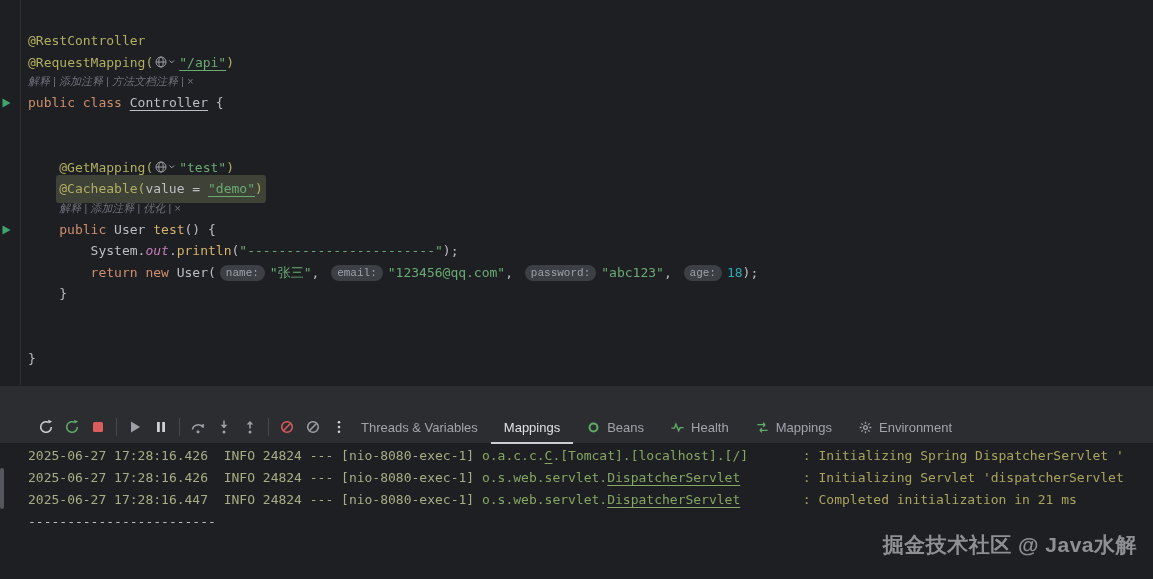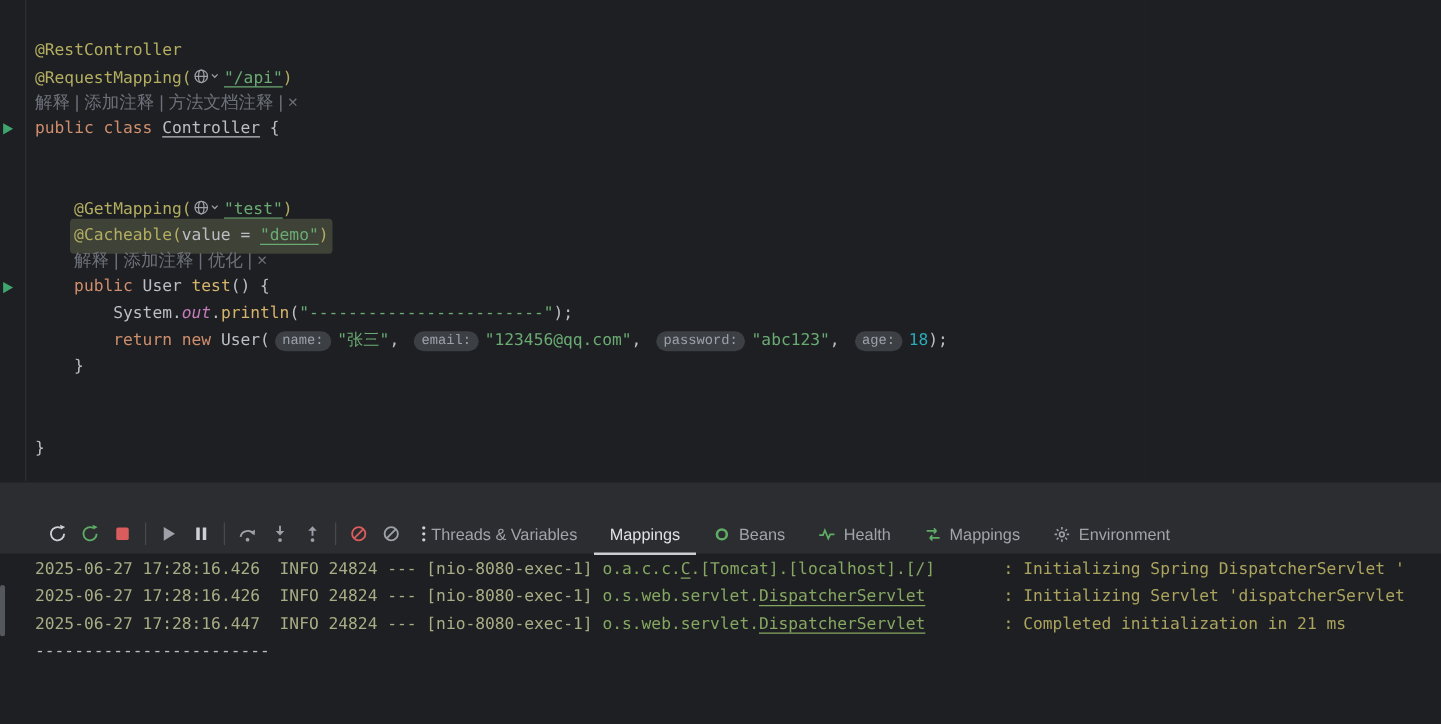--- a/index.html
+++ b/index.html
@@ -30,30 +30,30 @@
   .tk-k{color:var(--keyword);}
   .tk-s{color:var(--string);}
   .tk-n{color:var(--number);}
   .tk-d{color:var(--text-default);}
   .tk-m{color:var(--method);}
   .tk-f{color:var(--field);font-style:italic;}
   .u{text-decoration:underline;text-underline-offset:3px;}
   .pill{display:inline-block;background:var(--inlay-hint-bg);color:var(--inlay-hint-fg);
         font-size:11px;line-height:14px;padding:1px 6px;border-radius:8px;
         margin:0 5px 0 4px;transform:translateY(-1px);font-family:Liberation Mono, monospace;}
-  .ai-hint{font-size:14px;color:var(--ai-hint);font-family:"Liberation Sans",sans-serif;}
+  .ai-hint{font-size:11px;color:var(--ai-hint);font-family:"Liberation Sans",sans-serif;font-style:italic;}
   .inlay-globe{display:inline-block;vertical-align:-1px;margin:0 3px 0 2px;line-height:0;}
 
   
   .bottom-panel{position:absolute;top:385px;left:0;width:1153px;height:194px;background:var(--panel-bg);border-top:1px solid var(--border);}
   .toolbar-strip{position:absolute;top:0;left:0;right:0;height:58px;border-bottom:1px solid var(--border);}
   .tb-icons{position:absolute;top:29px;left:34px;display:flex;align-items:center;gap:2px;}
   .tbtn{width:24px;height:24px;border:none;background:transparent;display:flex;align-items:center;justify-content:center;padding:0;cursor:pointer;}
   .tb-sep{width:1px;height:18px;background:#46484d;margin:0 4px;}
-  .tab-bar{position:absolute;left:332px;top:24px;height:34px;display:flex;align-items:stretch;font-family:"Liberation Sans",sans-serif;font-size:13px;}
+  .tab-bar{position:absolute;left:348px;top:24px;height:34px;display:flex;align-items:stretch;font-family:"Liberation Sans",sans-serif;font-size:13px;}
   .tab{display:flex;align-items:center;padding:0 13px;color:var(--tab-inactive);cursor:pointer;position:relative;}
   .tab.active{color:var(--tab-active);box-shadow:inset 0 -2px 0 #cccdd2;}
   .tab-icon{display:inline-flex;margin-right:6px;line-height:0;}
 
   
   .console{position:absolute;top:58px;left:0;width:1153px;height:136px;background:var(--editor-bg);overflow:hidden;}
   .console-lines{padding-top:1px;}
   .c-line{height:22px;line-height:22px;font-size:13px;white-space:pre;margin-left:28px;}
   .tk-pre{color:var(--log-prefix);}
   .tk-lg{color:var(--log-logger);}
@@ -228,14 +228,15 @@
       <div class="console-lines">
           <div class="c-line"><span class="tk-pre">2025-06-27 17:28:16.426  INFO 24824 --- [nio-8080-exec-1] </span><span class="tk-lg">o.a.c.c.</span><span class="tk-lg u">C</span><span class="tk-lg">.[Tomcat].[localhost].[/]</span><span class="tk-lg">      </span><span class="tk-msg"> : </span><span class="tk-msg">Initializing Spring DispatcherServlet '</span></div>
           <div class="c-line"><span class="tk-pre">2025-06-27 17:28:16.426  INFO 24824 --- [nio-8080-exec-1] </span><span class="tk-lg">o.s.web.servlet.</span><span class="tk-lg u">DispatcherServlet</span><span class="tk-lg">       </span><span class="tk-msg"> : </span><span class="tk-msg">Initializing Servlet 'dispatcherServlet</span></div>
           <div class="c-line"><span class="tk-pre">2025-06-27 17:28:16.447  INFO 24824 --- [nio-8080-exec-1] </span><span class="tk-lg">o.s.web.servlet.</span><span class="tk-lg u">DispatcherServlet</span><span class="tk-lg">       </span><span class="tk-msg"> : </span><span class="tk-msg">Completed initialization in 21 ms</span></div>
           <div class="c-line"><span class="tk-plain">------------------------</span></div>
         </div>
       <div class="console-scrollbar"></div>
     </div>
   </div>
 
+  <div class="watermark">掘金技术社区 @ Java水解</div>
 
 </div>
 
 </body></html>

